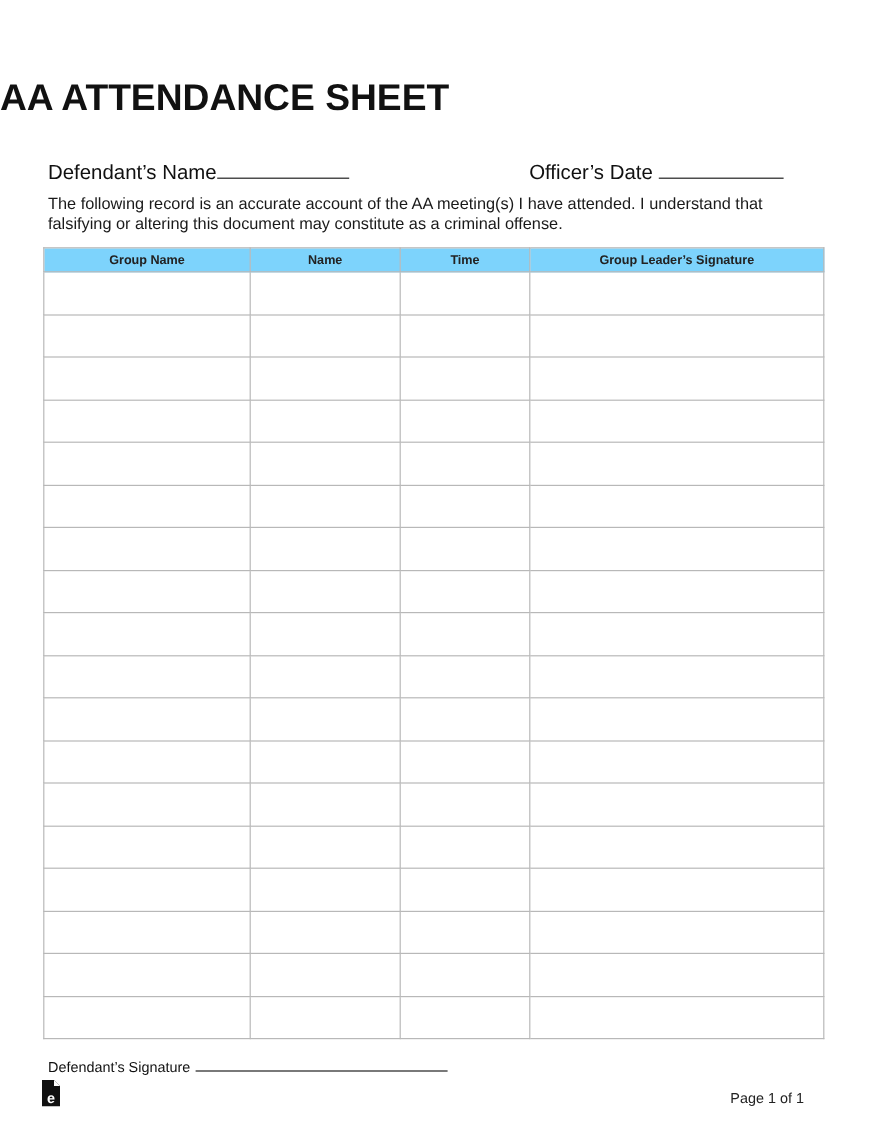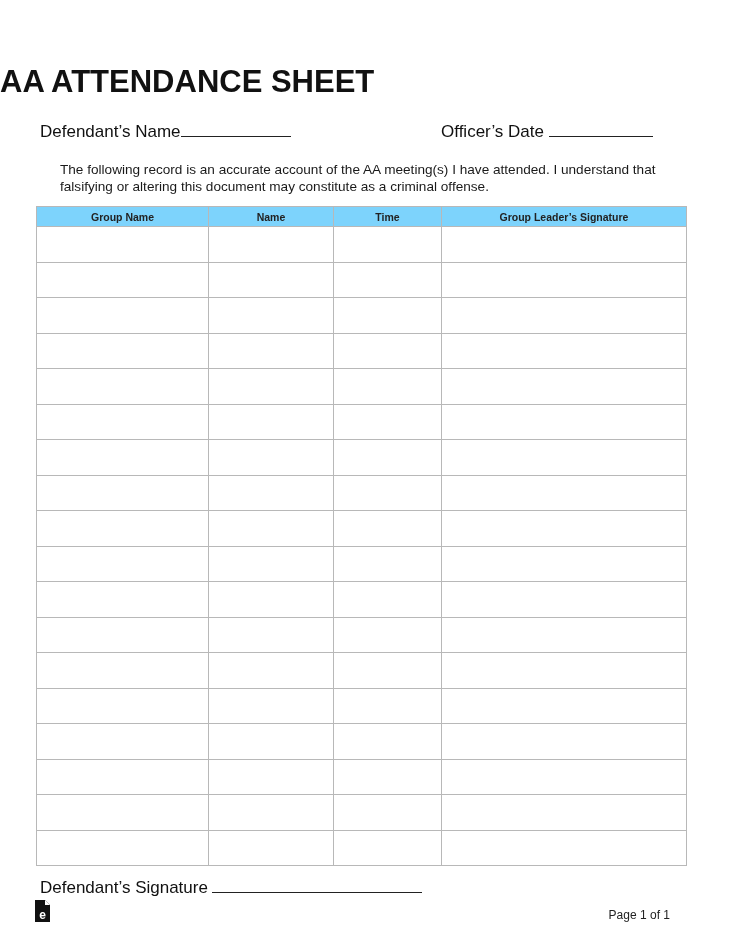--- a/index.html
+++ b/index.html
@@ -1,27 +1,27 @@
 <!DOCTYPE html>
 <html><head>
 <meta charset="utf-8">
 <style>
   html, body { margin:0; padding:0; background:#ffffff; }
   body { width:735px; height:952px; position:relative; overflow:hidden;
          font-family:"Liberation Sans", sans-serif; color:#111; }
   .title { position:absolute; left:0; width:735px; top:64px; text-align:left;
            font-size:31px; font-weight:bold; letter-spacing:0px; }
-  .field { position:absolute; font-size:17px; top:120px;text-align:center; }
+  .field { position:absolute; font-size:17px; top:132px;text-align:center; }
   .field .line { display:inline-block; border-bottom:1px solid #222; height:16px; vertical-align:baseline; }
-  .intro { position:absolute; left:40px; top:162px; width:650px; font-size:13.6px; line-height:16.5px; color:#1a1a1a;margin-left:20px; }
+  .intro { position:absolute; left:40px; top:162px; width:650px; font-size:13.6px; line-height:16.5px; color:#1a1a1a; }
   table { position:absolute; left:36px; top:206px; width:650px; border-collapse:collapse; table-layout:fixed; }
   th, td { border:1px solid #b8b8b8; padding:0; }
   th { background:#7dd3fc; height:19px; font-size:10.5px; font-weight:bold; text-align:center; color:#222; }
   td { height:34.5px; }
-  .sig { position:absolute; left:40px; top:876px; font-size:17px; }
+  .sig { position:absolute; left:40px; top:876px; font-size:12px; }
   .sig .line { display:inline-block; width:210px; border-bottom:1px solid #222; height:16px; margin-left:4px; }
   .logo { position:absolute; left:35px; top:900px; width:15px; height:22px; }
   .page { position:absolute; right:65px; top:908px; font-size:12px; color:#222;text-align:right; }
 </style>
 </head>
 <body>
 
 <div class="title">AA ATTENDANCE SHEET</div>
 
 <div class="field" style="left:40px;">

